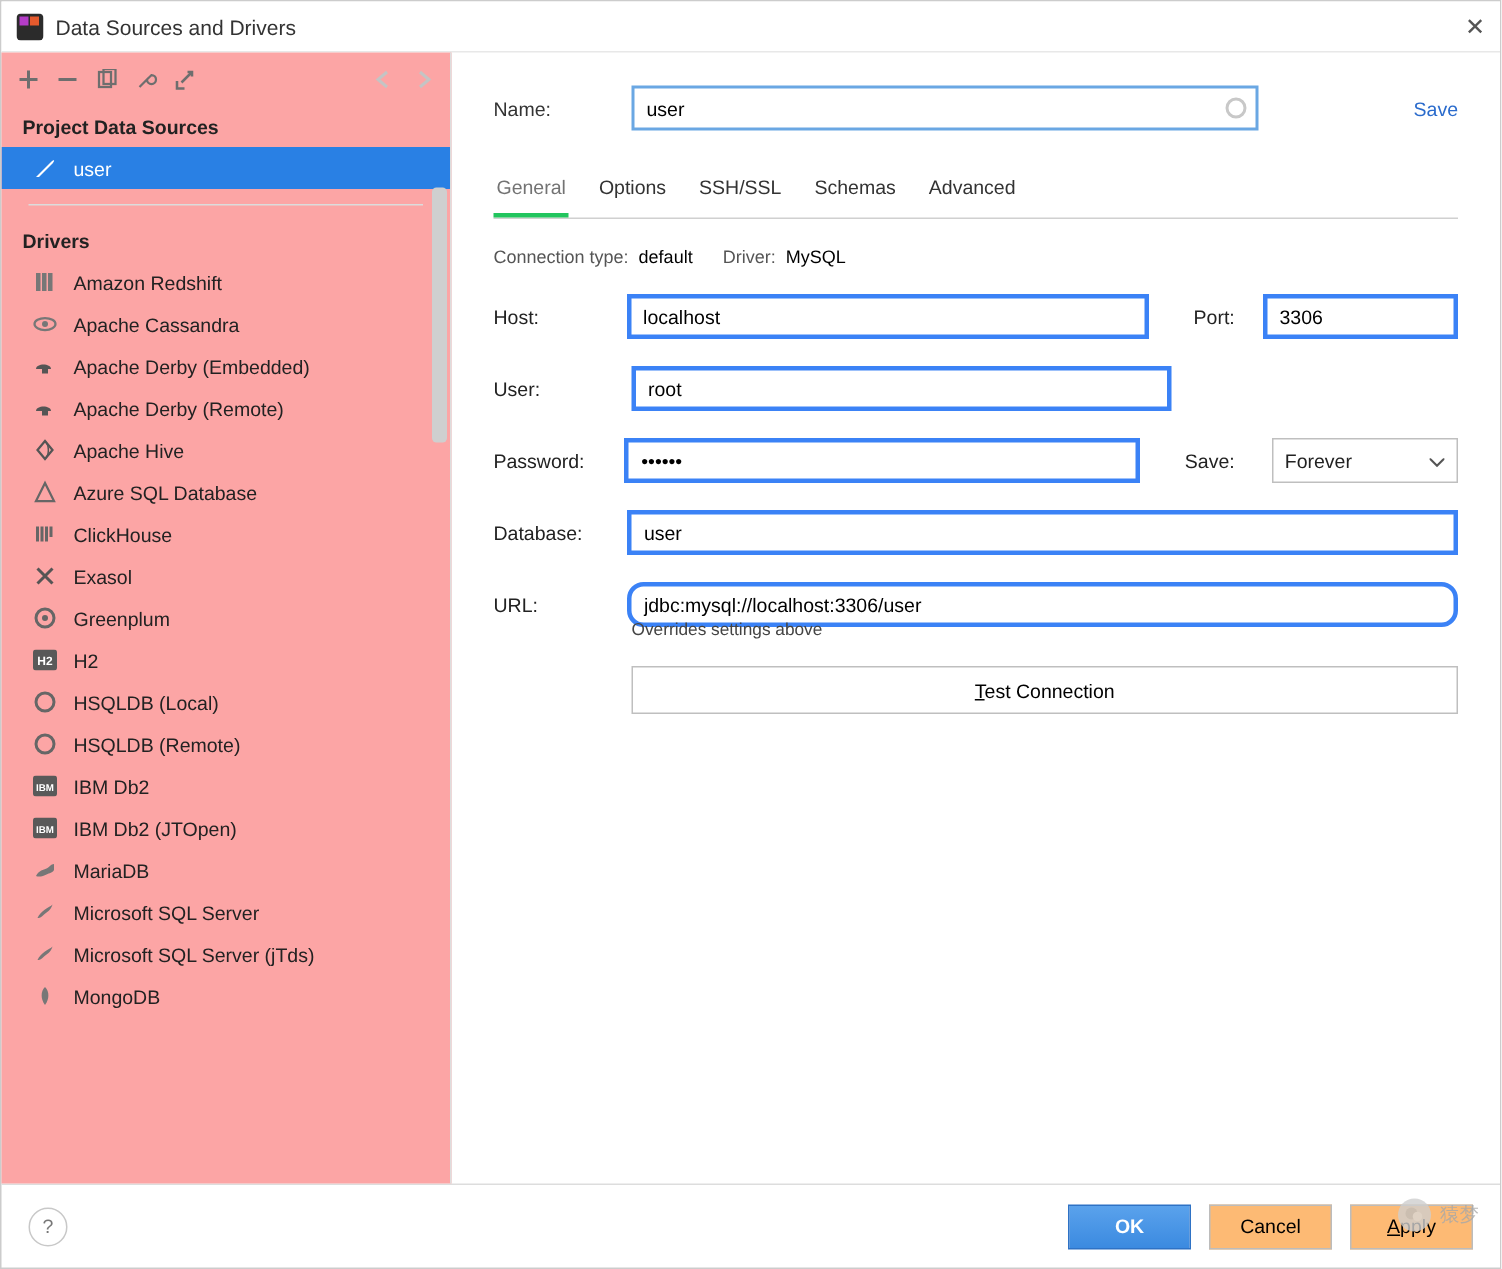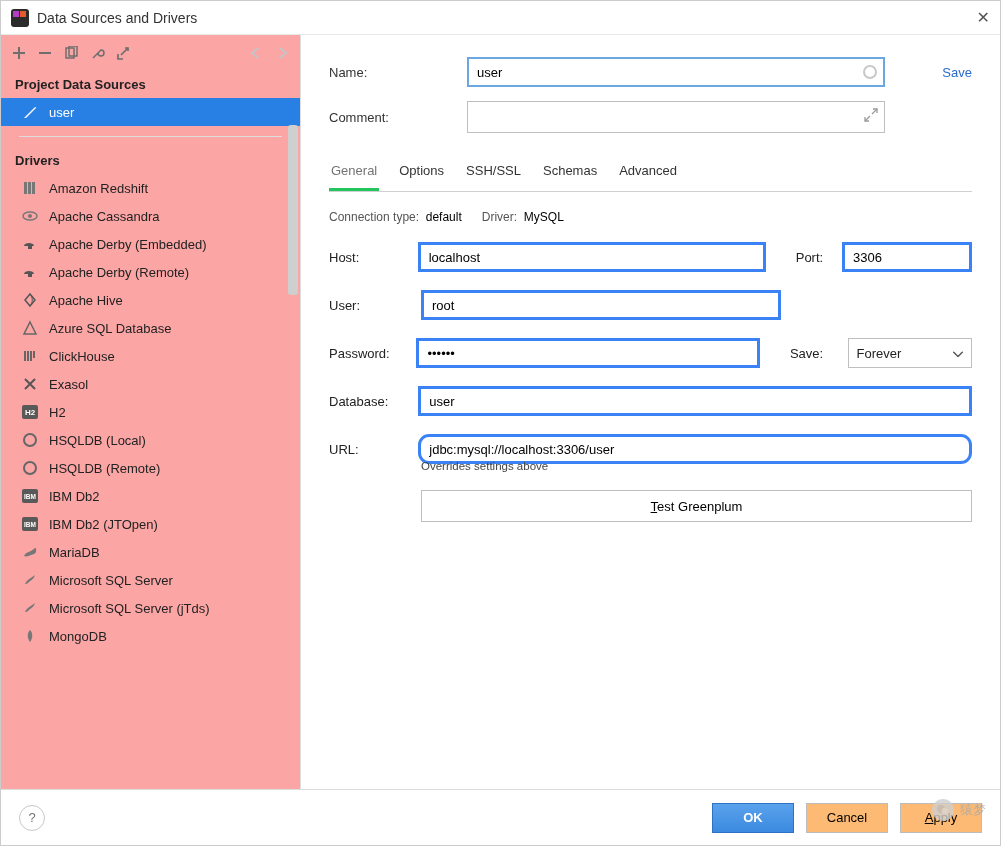--- a/index.html
+++ b/index.html
@@ -19,21 +19,21 @@
     .sidebar .section-title { padding:6px 14px; font-weight:700; font-size:13px; color:#222; }
     .sidebar .list { overflow-y:auto; flex:1; }
     .sidebar .item { display:flex; align-items:center; padding:5px 14px 5px 20px; gap:10px; cursor:pointer; }
     .sidebar .item.selected { background:#2980e4; color:#fff; }
     .sidebar .item .ds-icon { width:18px; height:18px; display:flex; align-items:center; justify-content:center; color:#666; }
     .sidebar .separator { margin:10px 18px; border-top:1px solid #dcdcdc; }
     .sidebar .scroll-ind { position:absolute; right:1px; top:90px; width:12px; height:460px; background:transparent; }
     .sidebar .scroll-ind .thumb { position:absolute; right:1px; top:0; width:10px; height:170px; background:#cfcfcf; border-radius:3px; }
     
     .panel { flex:1; padding:22px 28px 8px 28px; display:flex; flex-direction:column; overflow:hidden; }
-    .row { display:flex; align-items:center; margin-bottom:14px;gap:46px; }
+    .row { display:flex; align-items:center; margin-bottom:14px; }
     .row .label { width:92px; color:#333; }
     .txt-input { border:3px solid #3b82f6; background:#fff; height:30px; padding:0 8px; font-size:13px; font-family:inherit; }
     .name-input-wrap { position:relative; flex:0 0 418px; }
     .name-input { width:418px; border:2px solid #6aa7e3; }
     .name-spinner { position:absolute; right:8px; top:50%; transform:translateY(-50%); width:14px; height:14px; border:2px solid #c8c8c8; border-radius:50%; }
     .reset-link { margin-left:auto; color:#2a6bcc; cursor:pointer; }
     .comment-box { flex:0 0 418px; height:32px; border:1px solid #bfbfbf; background:#fff; position:relative; }
     .comment-expand { position:absolute; right:6px; top:6px; width:14px; height:14px; }
     
     .tabs { display:flex; gap:18px; border-bottom:1px solid #d0d0d0; margin:10px 0 18px 0; }
@@ -211,20 +211,29 @@
             <div class="item">
               <span class="ds-icon">
                 <svg width="16" height="16">
                   <path d="M3 3l10 10M13 3L3 13" stroke="#555" stroke-width="2"></path>
                 </svg>
               </span>
               <span>Exasol</span>
             </div>
             <div class="item">
               <span class="ds-icon">
+                <svg width="16" height="16">
+                  <circle cx="8" cy="8" r="6" fill="none" stroke="#666" stroke-width="2"></circle>
+                  <circle cx="8" cy="8" r="2" fill="#666"></circle>
+                </svg>
+              </span>
+              <span>Greenplum</span>
+            </div>
+            <div class="item">
+              <span class="ds-icon">
                 <svg width="16" height="14">
                   <rect width="16" height="14" rx="2" fill="#595959"></rect>
                   <text x="8" y="10" font-size="8" fill="#fff" text-anchor="middle" font-family="Arial" font-weight="700">H2</text>
                 </svg>
               </span>
               <span>H2</span>
             </div>
             <div class="item">
               <span class="ds-icon">
                 <svg width="16" height="16">
@@ -301,31 +310,20 @@
     <div class="panel">
       <div class="row">
         <span class="label">Name:</span>
         <span class="name-input-wrap">
           <input class="txt-input name-input" value="user" style="">
           <span class="name-spinner"></span>
         </span>
         <span class="reset-link">Save</span>
       </div>
 
-      <div class="row">
-        <span class="label">Comment:</span>
-        <div class="comment-box">
-          <span class="comment-expand">
-            <svg width="14" height="14">
-                <path d="M1 9v4h4M13 5V1H9" stroke="#9a9a9a" stroke-width="1.3" fill="none"></path>
-                <path d="M1 13l5-5M13 1l-5 5" stroke="#9a9a9a" stroke-width="1.3"></path>
-              </svg>
-          </span>
-        </div>
-      </div>
 
       <div class="tabs">
         <span class="tab active">General</span>
         <span class="tab">Options</span>
         <span class="tab">SSH/SSL</span>
         <span class="tab">Schemas</span>
         <span class="tab">Advanced</span>
       </div>
 
       <div class="conn-line">
@@ -365,21 +363,21 @@
         <input class="txt-input db-input" value="user" style="">
       </div>
 
       <div class="frow" style="margin-bottom:8px;">
         <span class="flabel">URL:</span>
         <input class="txt-input url-input" value="jdbc:mysql://localhost:3306/user" style="">
       </div>
       <div class="hint">Overrides settings above</div>
 
       <button class="test-btn">
-        <span class="u">T</span><span>est Greenplum</span>
+        <span class="u">T</span><span>est Connection</span>
       </button>
     </div>
   </div>
 
   <div class="footer">
     <span class="help-btn">?</span>
     <span class="fspacer"></span>
     <button class="btn primary">OK</button>
     <button class="btn">Cancel</button>
     <button class="btn">

